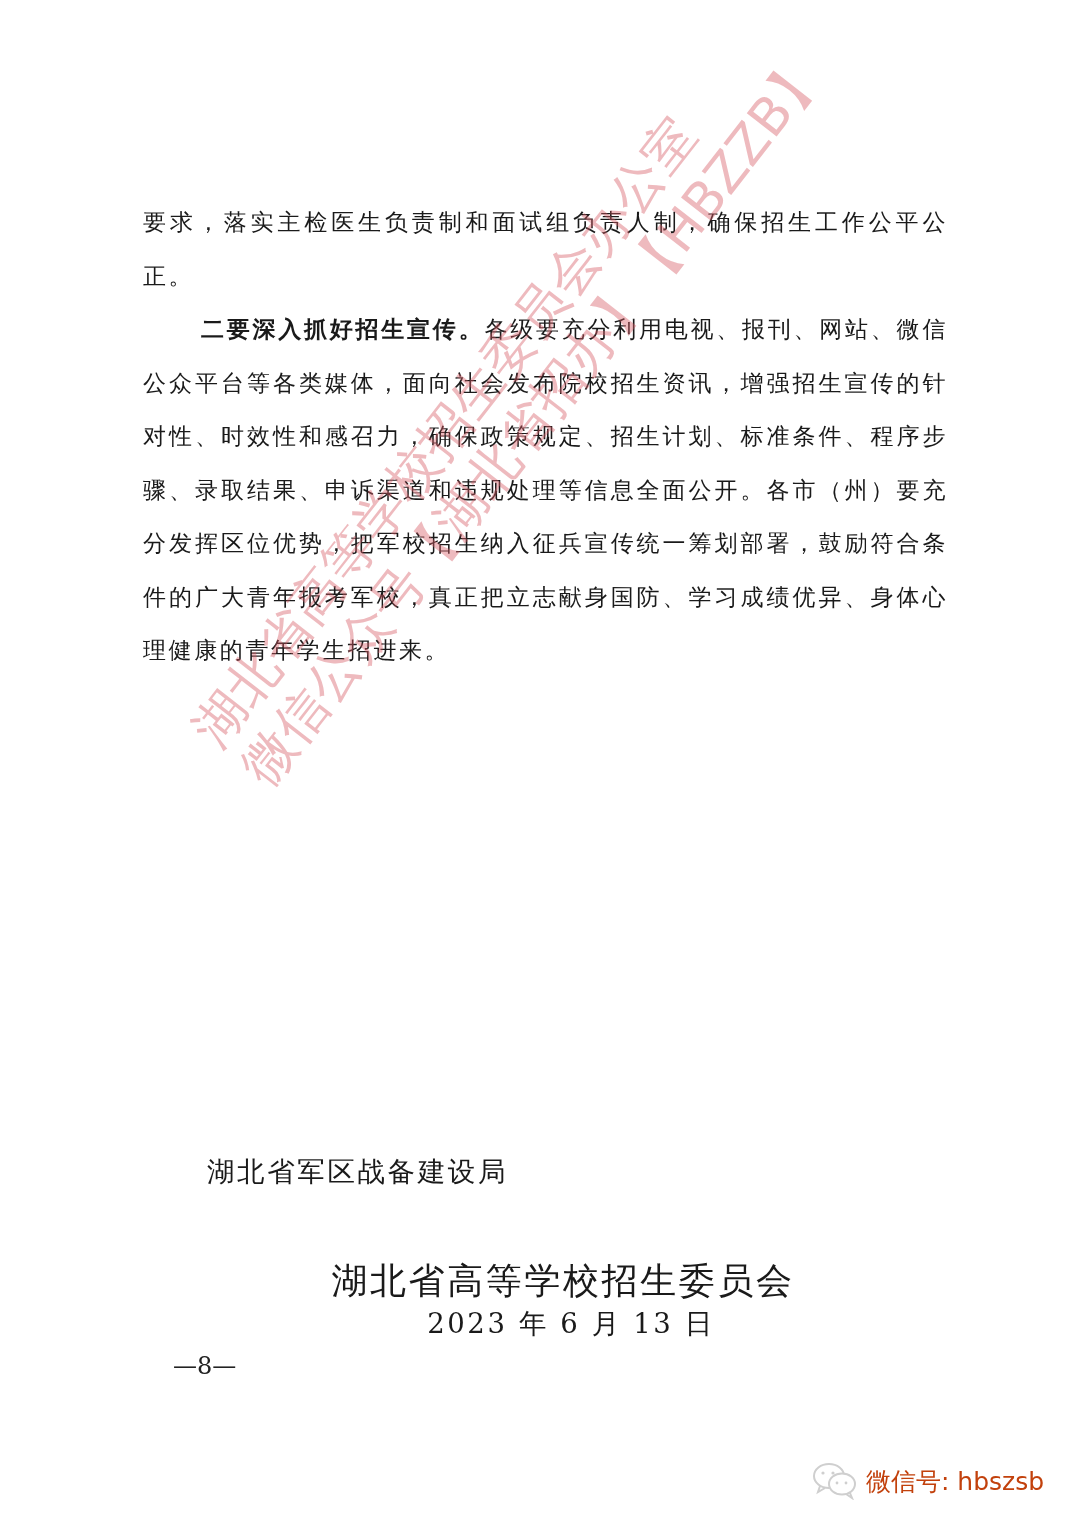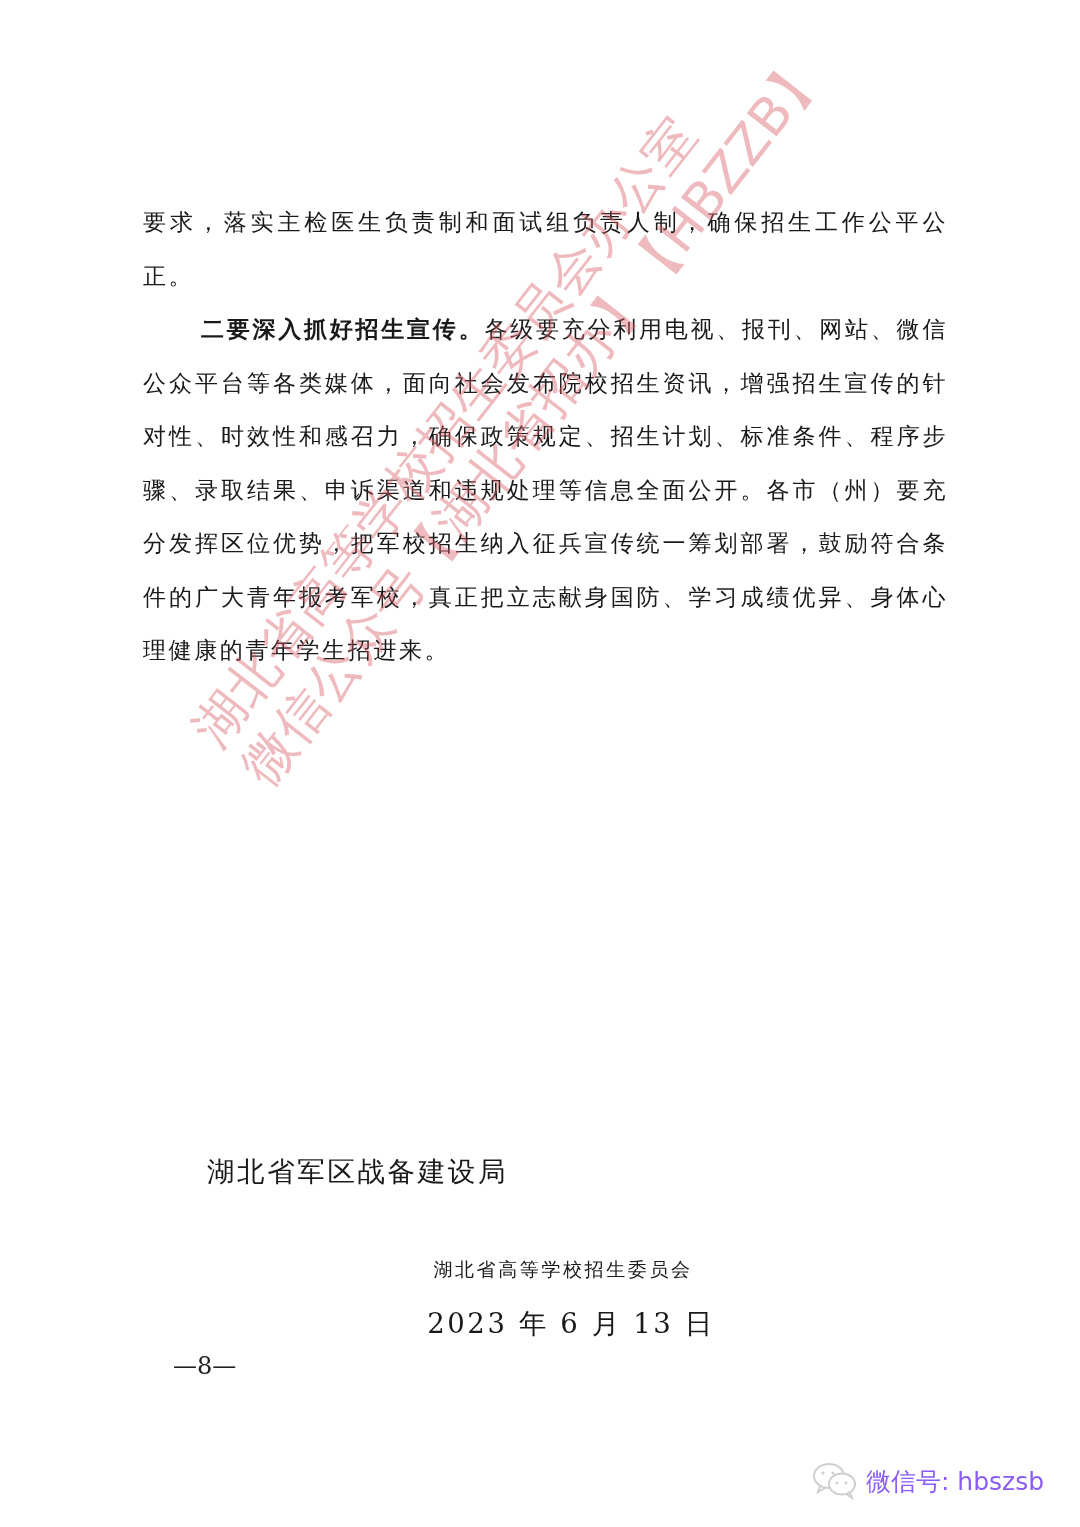--- a/index.html
+++ b/index.html
@@ -11,34 +11,34 @@
   .body-text {
     position: absolute; left: 143px; top: 196px; width: 805px;
     font-size: 23px; line-height: 53.5px; letter-spacing: 2.6px; text-align: justify;
   }
   .para { margin: 0; text-indent: 0; }
   .para.indent { text-indent: 58px; }
   .lead { font-family: "DejaVu Sans", "Liberation Sans", sans-serif; font-weight: bold; }
   .sig-row { position: absolute; top: 1146px; font-size: 27.5px; letter-spacing: 2.6px; margin-top: 8px; }
   .sig-left { left: 207px; }
   .sig-right { left: 628px; }
-  .sig-center { position: absolute; top: 1257px; left: 0; width: 1080px; text-align: center; font-size: 19px; letter-spacing: 2.6px; padding-left: 46px; box-sizing: border-box; }
+  .sig-center { position: absolute; top: 1257px; left: 0; width: 1080px; text-align: center; font-size: 36px; letter-spacing: 2.6px; padding-left: 46px; box-sizing: border-box; }
   .date { position: absolute; top: 1306px; left: 0; width: 1080px; text-align: center; font-size: 27.5px; letter-spacing: 2.6px; padding-left: 62px; box-sizing: border-box; }
   .page-num { position: absolute; top: 1352px; left: 173px; font-size: 24px; color: #222; }
   .watermark {
     position: absolute; left: 180px; top: 720px; width: 1000px;
     transform: rotate(-52deg); transform-origin: left top;
     color: rgba(214, 90, 100, 0.42);
     font-family: "DejaVu Sans", "Liberation Sans", sans-serif;
     font-size: 52px; line-height: 62px; white-space: nowrap; pointer-events: none;
   }
   .wm-line { display: block; }
   .wechat-mark {
     position: absolute; left: 812px; top: 1462px; display: flex; align-items: center; gap: 8px;
-    color: #8b5cf6; font-family: "DejaVu Sans", "Liberation Sans", sans-serif; font-size: 25px;
+    color: #c2410c; font-family: "DejaVu Sans", "Liberation Sans", sans-serif; font-size: 25px;
   }
   .wechat-icon { width: 46px; height: 38px; }
 </style>
 </head>
 <body>
 
 <div class="page">
 
   <div class="body-text">
     <p class="para">

